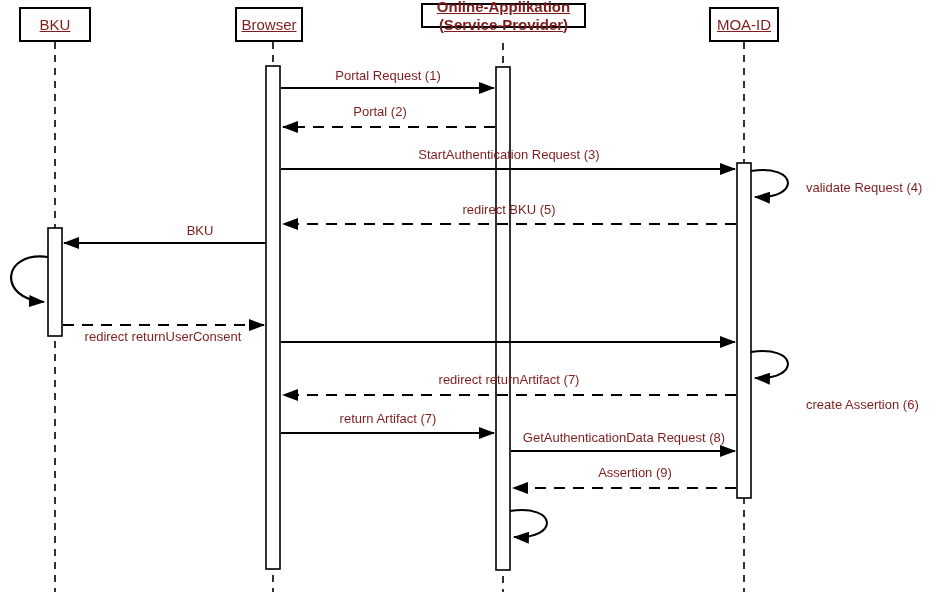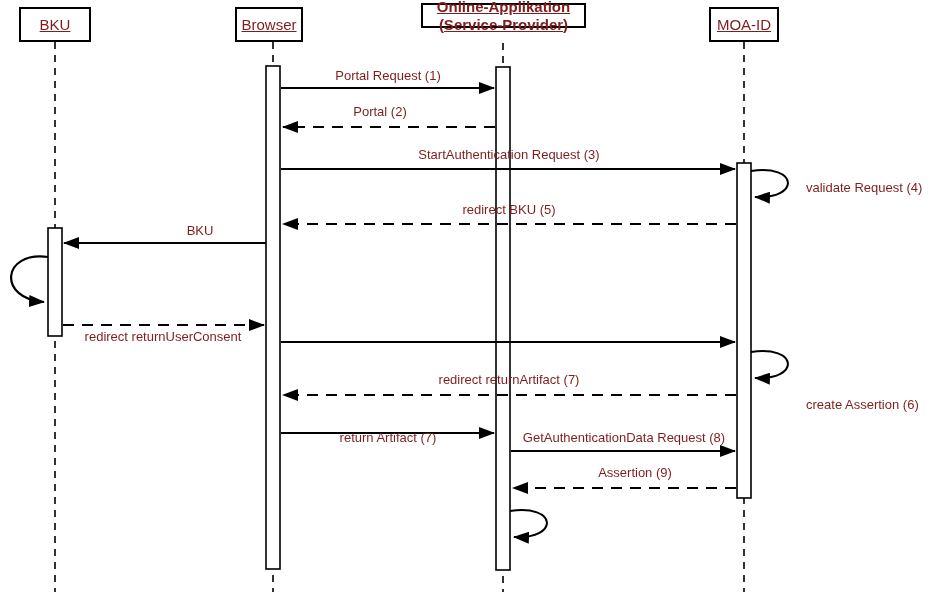--- a/index.html
+++ b/index.html
@@ -94,17 +94,17 @@
 
   <div class="msg-label centered" style="left:388px; top:67px;">Portal Request (1)</div>
   <div class="msg-label centered" style="left:380px; top:103px;">Portal (2)</div>
   <div class="msg-label centered" style="left:509px; top:146px;text-align:center;">StartAuthentication Request (3)</div>
   <div class="msg-label" style="left:806px; top:179px;">validate Request (4)</div>
   <div class="msg-label centered" style="left:509px; top:201px;">redirect BKU (5)</div>
   <div class="msg-label centered" style="left:200px; top:222px;">BKU</div>
   <div class="msg-label centered" style="left:163px; top:304px;margin-top:24px;">redirect returnUserConsent</div>
   <div class="msg-label" style="left:806px; top:364px;margin-top:32px;">create Assertion (6)</div>
   <div class="msg-label centered" style="left:509px; top:371px;">redirect returnArtifact (7)</div>
-  <div class="msg-label centered" style="left:388px; top:410px;margin-top:19px;">return Artifact (7)</div>
+  <div class="msg-label centered" style="left:388px; top:410px;">return Artifact (7)</div>
   <div class="msg-label centered" style="left:624px; top:429px;text-align:center;">GetAuthenticationData Request (8)</div>
   <div class="msg-label centered" style="left:624px; top:464px;margin-left:11px;">Assertion (9)</div>
 
 </div>
 
 </body></html>

